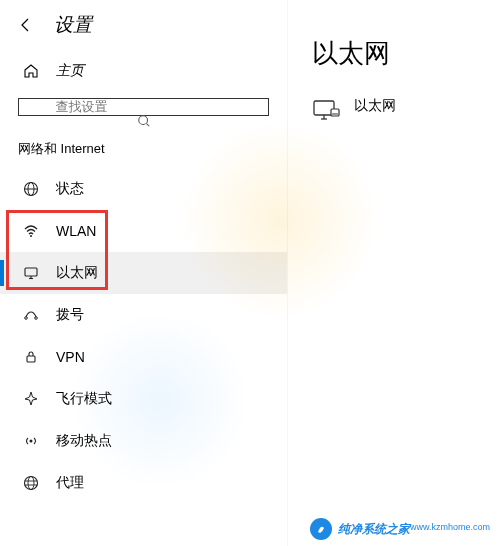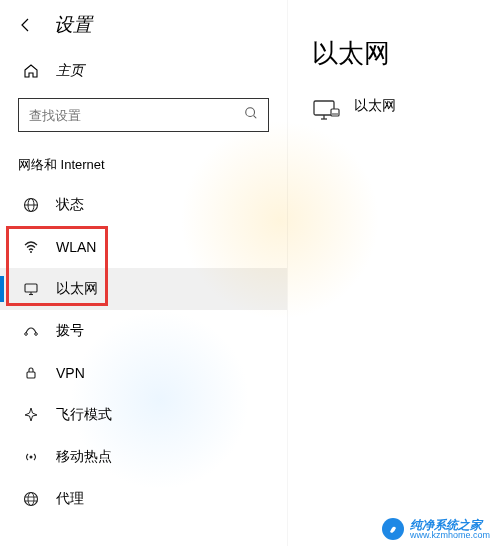--- a/index.html
+++ b/index.html
@@ -70,25 +70,26 @@
       cursor: pointer;
       font-style: italic;
     }
     .home-row .label {
       font-size: 14px;
       color: #000;
     }
     .search-box {
       margin: 8px 18px 12px 18px;
       border: 1px solid #333;
-      height: 34px;
+      height: 18px;
       display: flex;
       align-items: center;
       padding: 0 10px;
       background: rgba(255,255,255,0.6);
+      flex-direction: column;
     }
     .search-box input {
       border: none;
       outline: none;
       flex: 1;
       font-size: 13px;
       background: transparent;
       color: #666;
     }
     .category-title {
@@ -185,21 +186,21 @@
       width: 22px;
       height: 22px;
       border-radius: 50%;
       background: #1e88e5;
       display: flex;
       align-items: center;
       justify-content: center;
     }
     .wm-text {
       display: flex;
-      flex-direction: column;
+      flex-direction: row;
       line-height: 1;
     }
     .wm-cn {
       font-size: 12px;
       font-weight: 700;
       color: #1e88e5;
       font-style: italic;
     }
     .wm-url {
       font-size: 9px;

